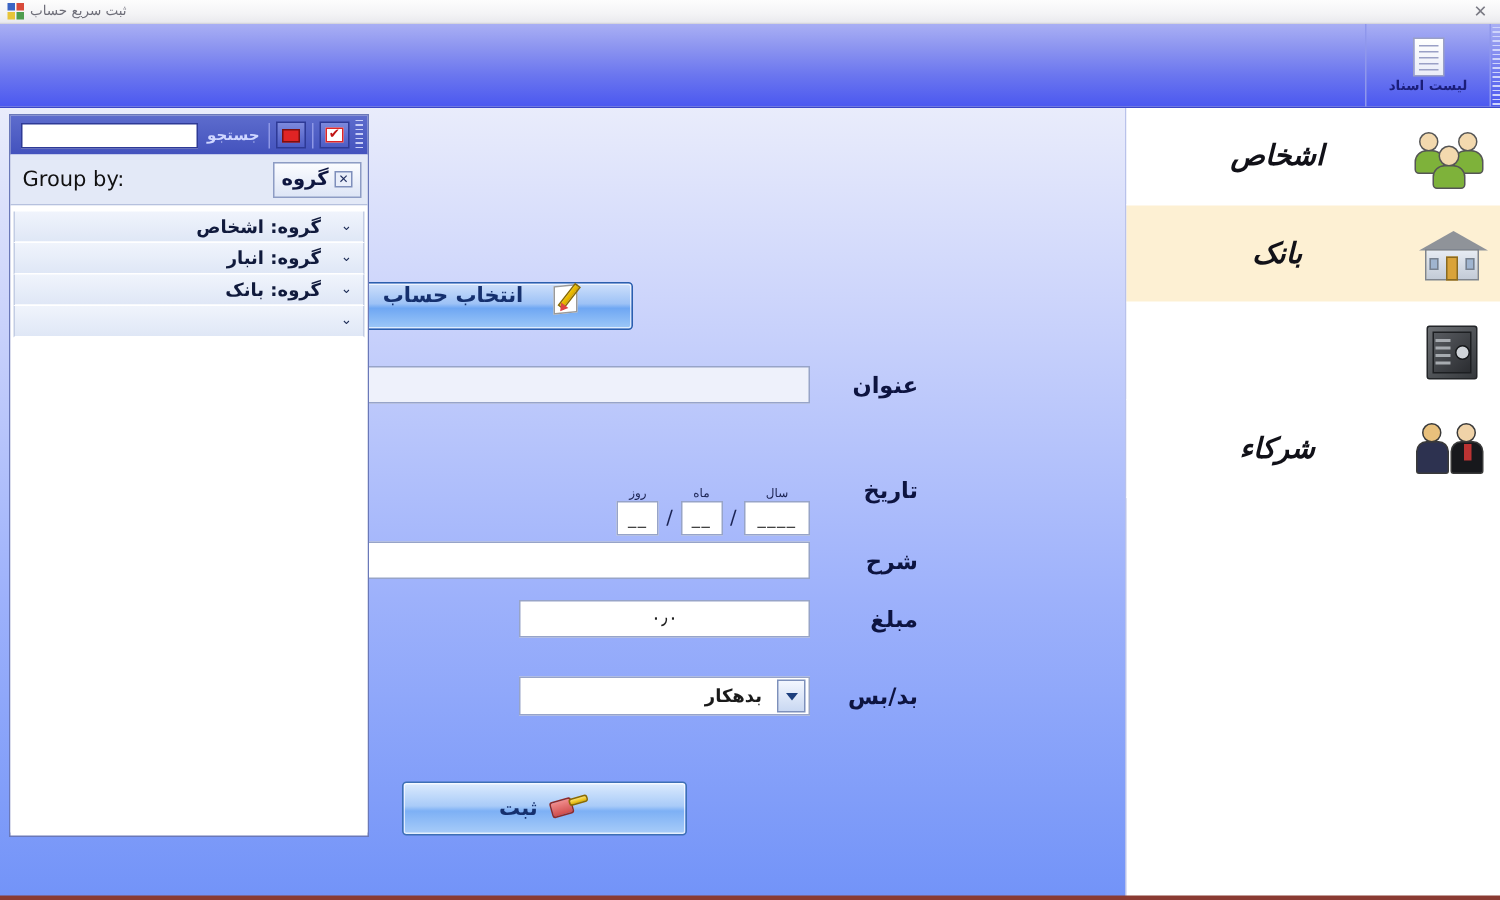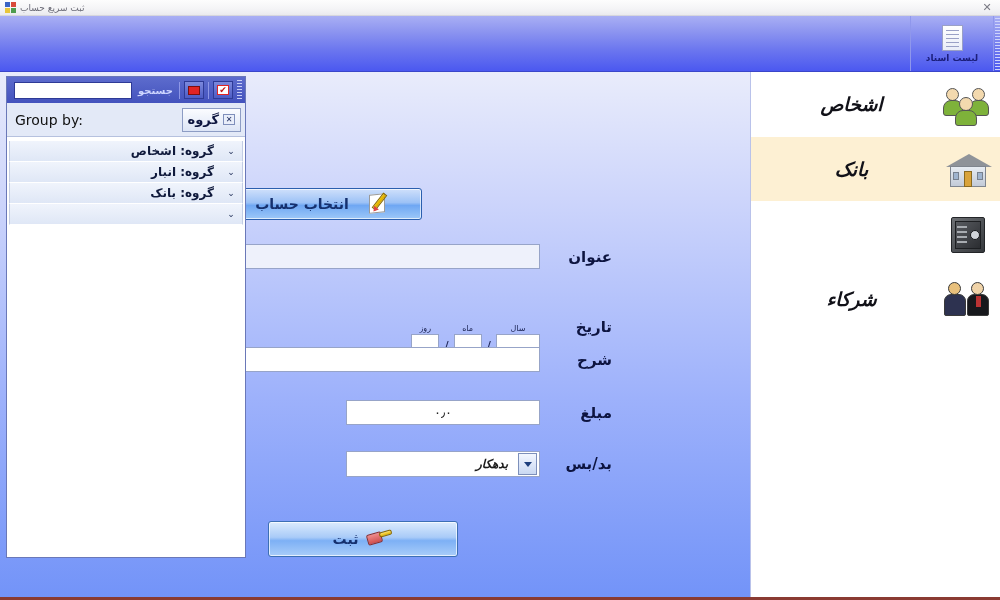--- a/index.html
+++ b/index.html
@@ -183,21 +183,21 @@
     width: 750px; height: 528px;
     background: linear-gradient(to bottom, #e9ecfb 0%, #cdd5fb 24%, #9db1fb 62%, #7293f8 100%);
   }
 
   .btn-select {
     position: absolute; top: 116px; right: 328px;
     width: 196px; height: 32px;
     background: linear-gradient(to bottom,#cfe0fb 0%, #9dc2f6 45%, #6fa7f3 55%, #9dc8f8 100%);
     border: 1px solid #2b5fae;
     border-radius: 3px;
-    display: flex; flex-direction: row; align-items: center; justify-content: center;
+    display: flex; flex-direction: row; align-items: flex-start; justify-content: center;
     gap: 20px;
     box-shadow: inset 0 0 0 1px #ffffffa8;
   }
   .btn-select .lbl { font-size: 14px; font-weight: bold; color: #15306e; }
   .ico-pencil { position: relative; width: 24px; height: 22px; flex: none; }
   .ico-pencil .pg {
     position: absolute; left: 0; top: 1px; width: 16px; height: 19px;
     background: #fff; border: 1px solid #9a9a9a;
     transform: skewY(-6deg);
   }
@@ -241,40 +241,40 @@
     background: #fff; border: 1px solid #97a4c8;
     height: 23px; display: flex; align-items: center; justify-content: center;
     font-size: 11px; color: #2b2b2b; letter-spacing: 1px;
   }
   .date-cell.year .bx { width: 44px; }
   .date-cell.mon  .bx { width: 28px; }
   .date-cell.day  .bx { width: 28px; }
   .slash { font-size: 13px; color: #1b2352; padding-bottom: 4px; }
 
   
-  .row-desc { top: 275px; right: 138px; gap: 10px; }
+  .row-desc { top: 289px; right: 138px; gap: 10px; }
 
   
   .row-amount { top: 328px; right: 138px; gap: 10px; }
   .row-amount .txtbox {
     width: 194px; justify-content: center;
     font-size: 13px; color: #222; letter-spacing: 1px;
   }
 
   
   .row-dc { top: 379px; right: 138px; gap: 10px; }
   .combo {
     width: 194px; height: 26px;
     background: #fff; border: 1px solid #97a4c8;
     display: flex; flex-direction: row; align-items: center;
     position: relative;
   }
   .combo .val {
     flex: 1 1 auto; text-align: right; padding-right: 8px;
-    font-size: 12px; font-weight: bold; color: #1a1a1a; font-style: italic;
+    font-size: 12px; font-weight: bold; color: #1a1a1a;
   }
   .combo .arrow {
     width: 19px; height: 22px; margin: 0 2px;
     background: linear-gradient(to bottom,#f3f7ff,#c9d8f2);
     border: 1px solid #7d90bb;
     display: flex; align-items: center; justify-content: center;
     flex: none;
   }
   .combo .arrow::after {
     content: ""; width: 0; height: 0;

